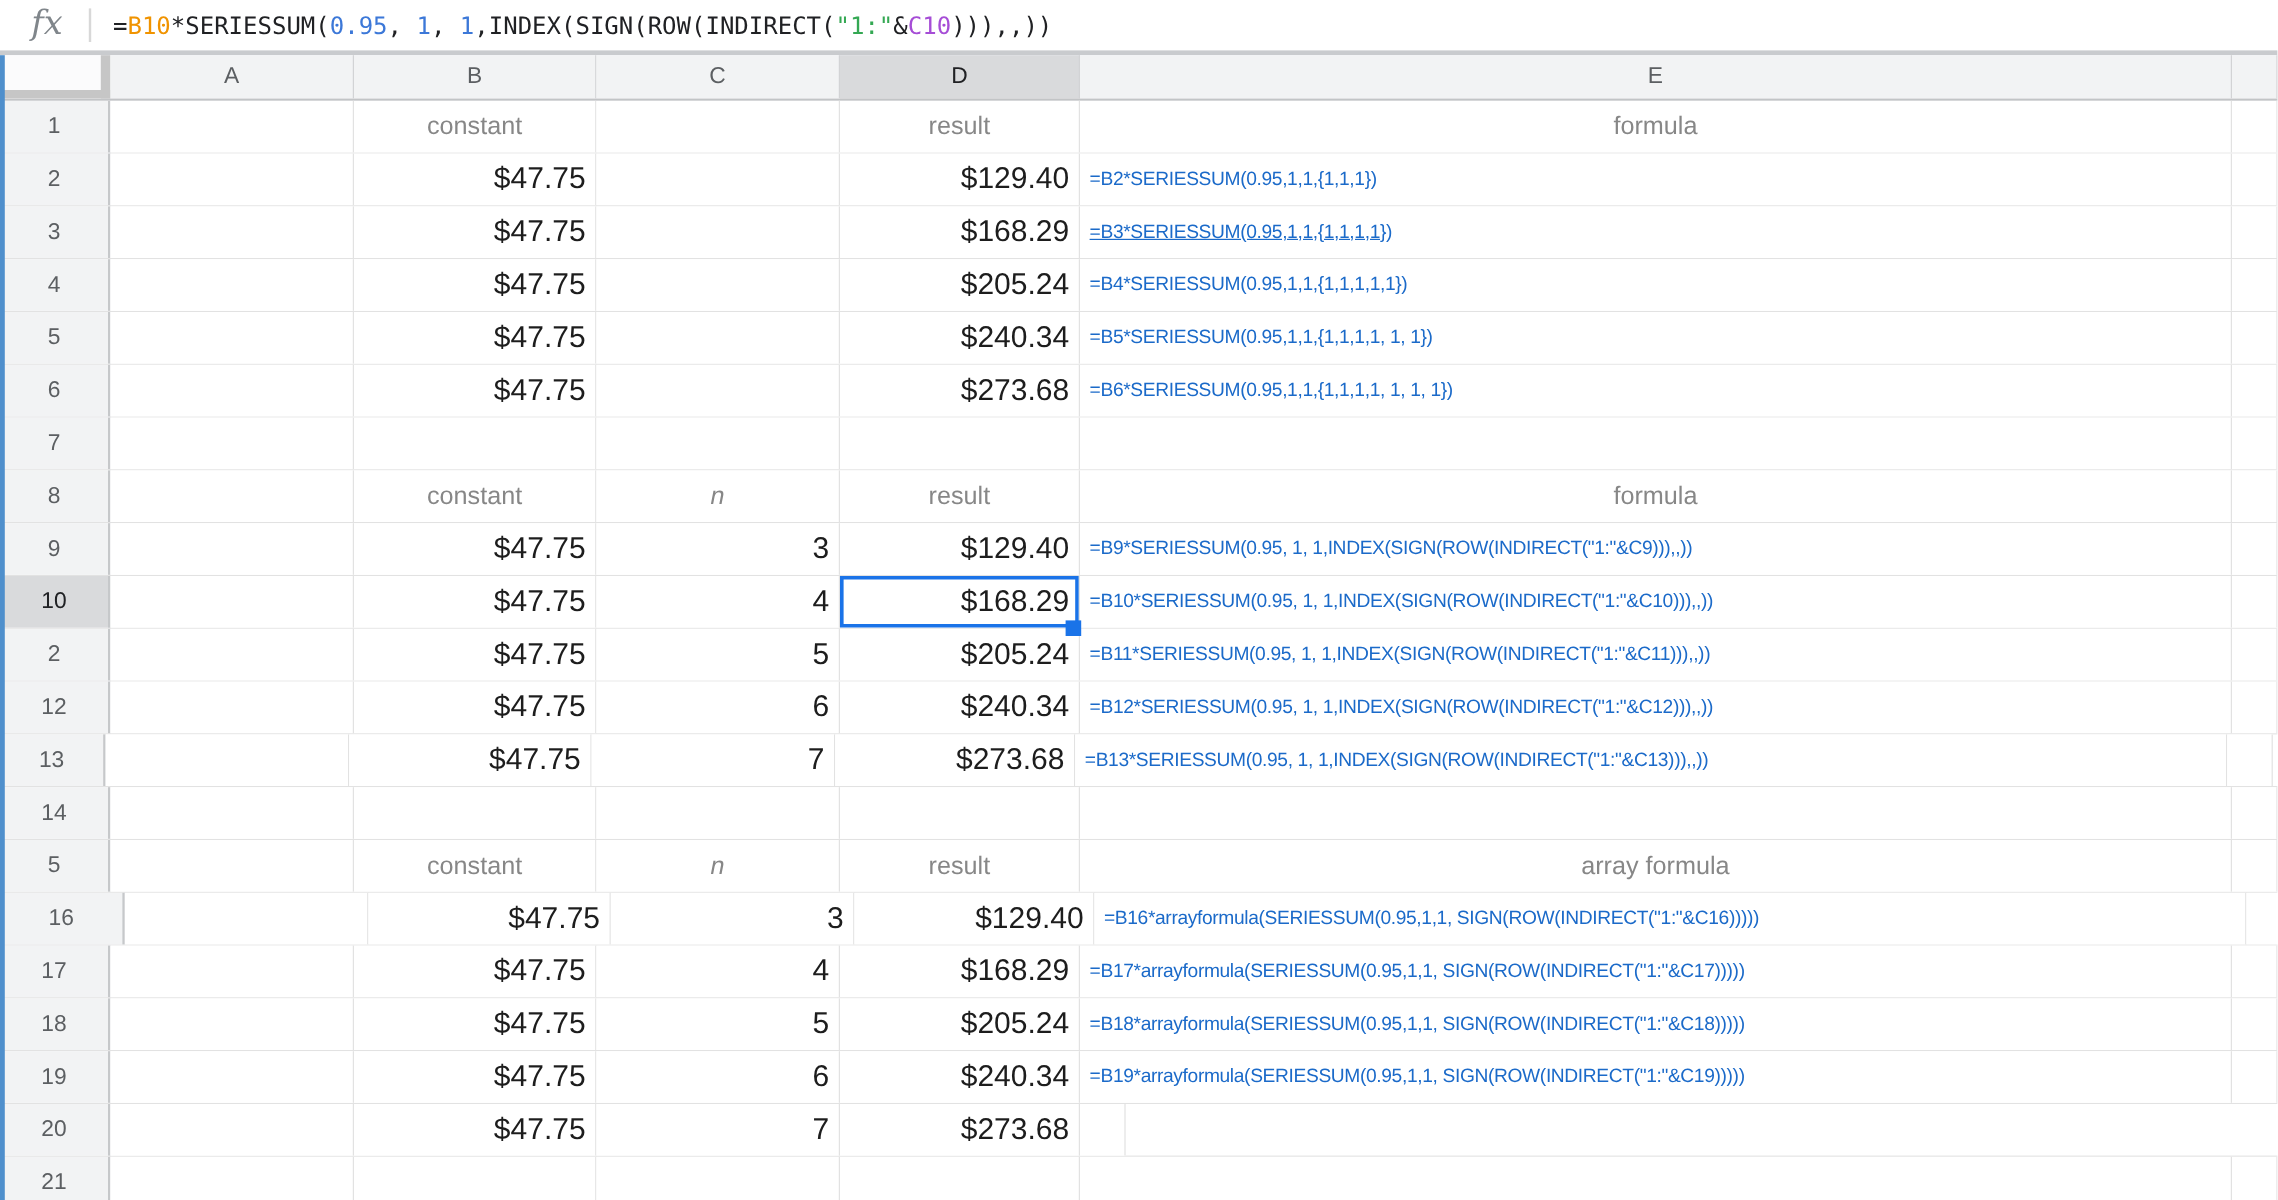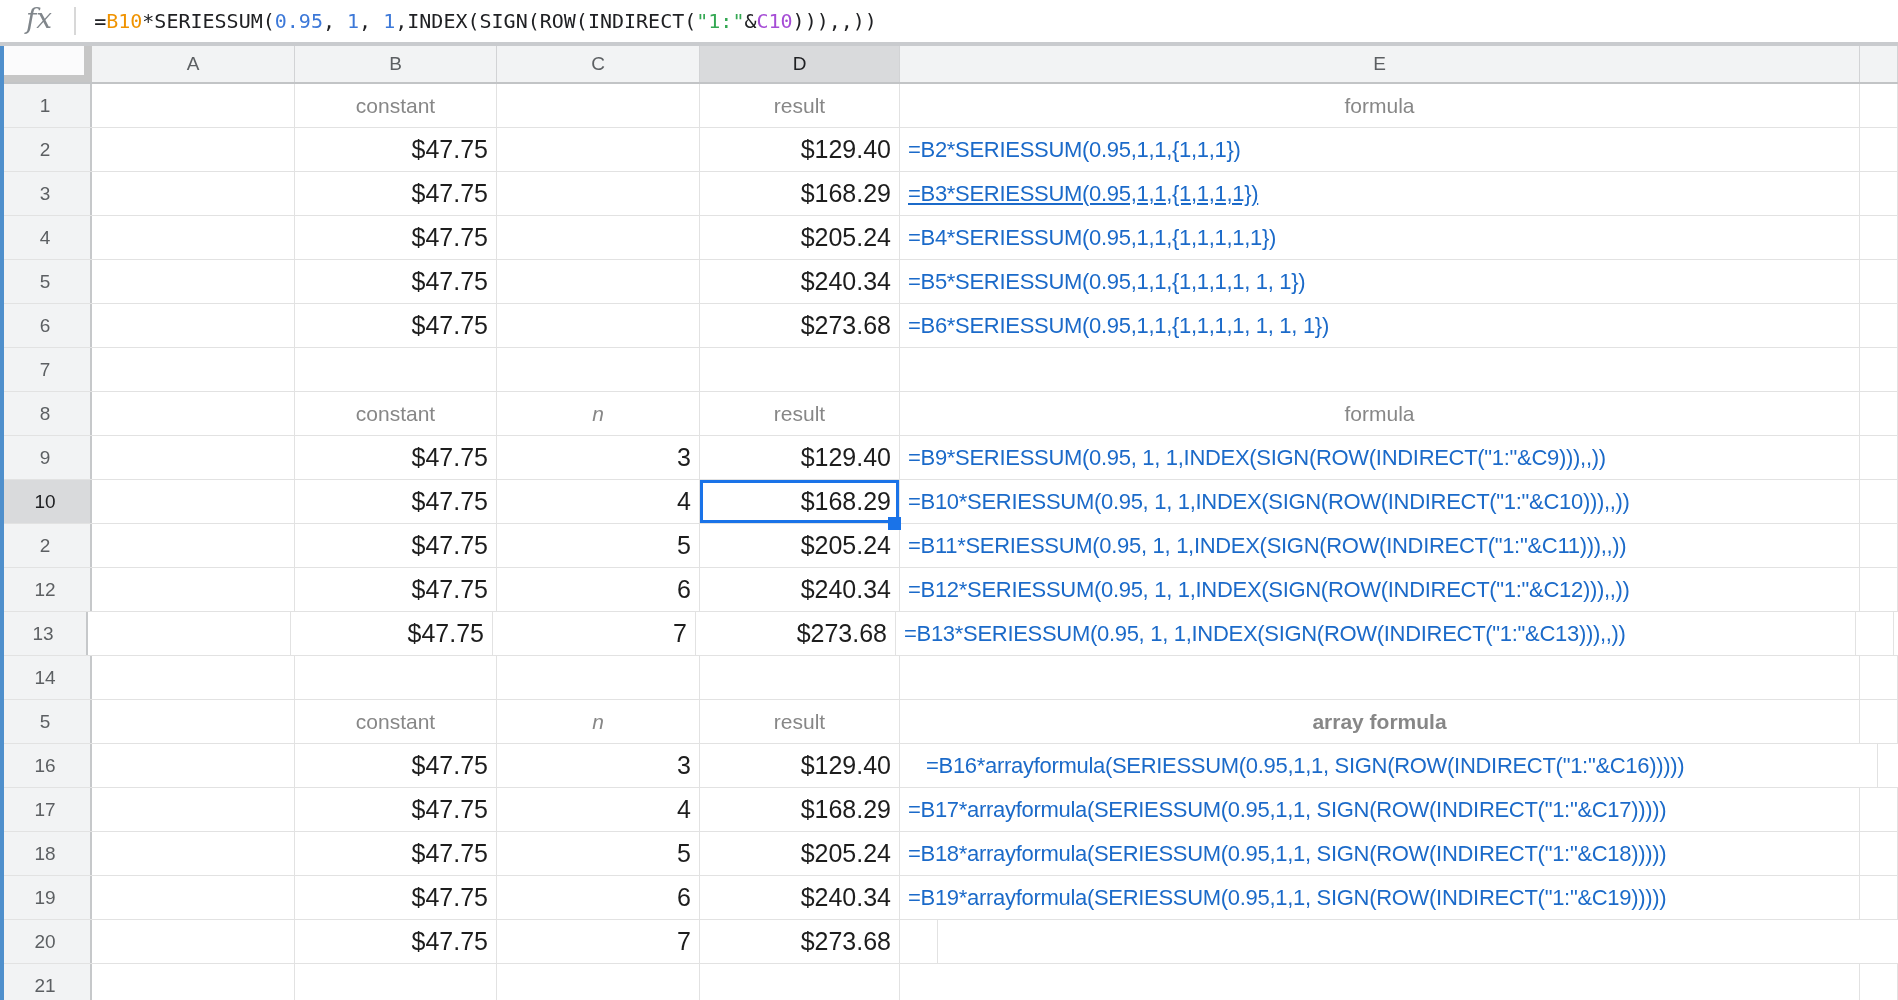--- a/index.html
+++ b/index.html
@@ -44,21 +44,21 @@
   .row-hdr.hl{background:var(--hdrhl,#d9dadc);color:#202124;}
   .cell{
     box-sizing:border-box;display:flex;align-items:center;
     border-right:1px solid var(--gridline,#e2e2e2);
     position:relative;white-space:pre;flex:0 0 auto;height:100%;background:#fff;
   }
   .t-money,.t-num{justify-content:flex-end;padding-right:8px;font-size:25px;color:var(--celltext,#1d1d1d);}
   .t-label{justify-content:center;font-size:21px;color:var(--labeltext,#878787);}
   .t-italic{font-style:italic;}
   .t-formula{
-    justify-content:flex-start;padding-left:8px;font-size:22px;
+    justify-content:flex-start;padding-left:8px;font-size:16px;
     color:var(--formulatext,#1b6ac9);letter-spacing:-0.3px;overflow:hidden;
   }
   .selected{box-shadow:inset 0 0 0 3px var(--sel,#1a73e8);z-index:2;}
   .fill-handle{
     position:absolute;right:-2px;bottom:-7px;width:13px;height:13px;
     background:var(--sel,#1a73e8);z-index:3;
   }
   .left-strip{position:absolute;left:0;top:46px;bottom:0;width:4px;background:var(--strip,#4f8fcc);z-index:5;}
 </style>
 </head>
@@ -205,30 +205,30 @@
       <div class="cell" style="width: 200px;"></div>
       <div class="cell" style="width: 960px;"></div>
       <div class="cell" style="width: 38px;"></div>
     </div>
     <div class="row">
       <div class="row-hdr" style="width: 92px;">5</div>
       <div class="cell" style="width: 203px;"></div>
       <div class="cell t-label" style="width: 202px;">constant</div>
       <div class="cell t-label t-italic" style="width: 203px;">n</div>
       <div class="cell t-label" style="width: 200px;">result</div>
-      <div class="cell t-label" style="width: 960px; font-weight: bold;">array formula</div>
-      <div class="cell" style="width: 38px;"></div>
-    </div>
-    <div class="row">
-      <div class="row-hdr" style="width: 92px;">16</div>
+      <div class="cell t-label" style="width: 960px;">array formula</div>
+      <div class="cell" style="width: 38px;"></div>
+    </div>
+    <div class="row">
+      <div class="row-hdr" style="width: 104px;">16</div>
       <div class="cell" style="width: 203px;"></div>
       <div class="cell t-money" style="width: 202px;">$47.75</div>
       <div class="cell t-num" style="width: 203px;">3</div>
       <div class="cell t-money" style="width: 200px;">$129.40</div>
-      <div class="cell t-formula" style="width: 960px; margin-left: 18px;">=B16*arrayformula(SERIESSUM(0.95,1,1, SIGN(ROW(INDIRECT("1:"&amp;C16)))))</div>
+      <div class="cell t-formula" style="width: 960px;">=B16*arrayformula(SERIESSUM(0.95,1,1, SIGN(ROW(INDIRECT("1:"&amp;C16)))))</div>
       <div class="cell" style="width: 38px;"></div>
     </div>
     <div class="row">
       <div class="row-hdr" style="width: 92px;">17</div>
       <div class="cell" style="width: 203px;"></div>
       <div class="cell t-money" style="width: 202px;">$47.75</div>
       <div class="cell t-num" style="width: 203px;">4</div>
       <div class="cell t-money" style="width: 200px;">$168.29</div>
       <div class="cell t-formula" style="width: 960px;">=B17*arrayformula(SERIESSUM(0.95,1,1, SIGN(ROW(INDIRECT("1:"&amp;C17)))))</div>
       <div class="cell" style="width: 38px;"></div>

